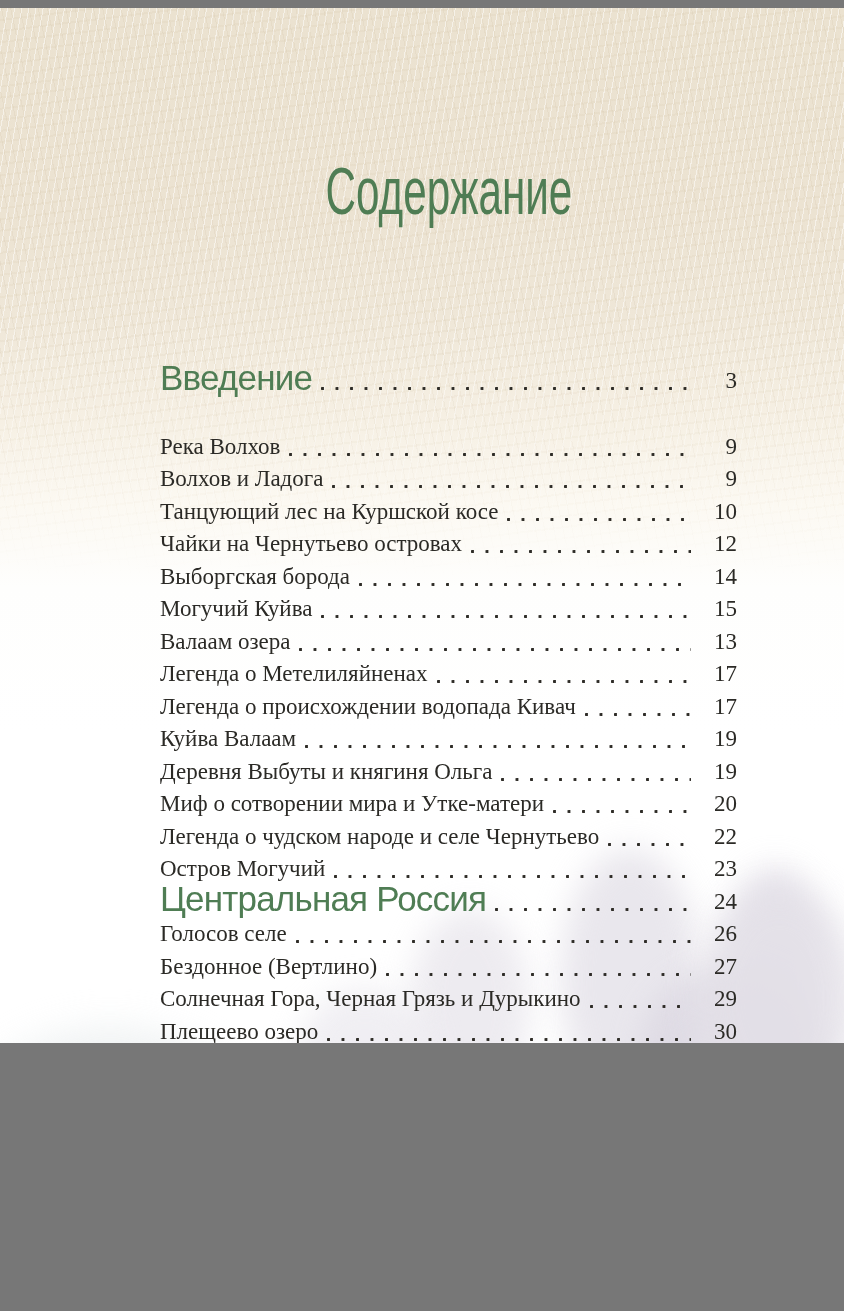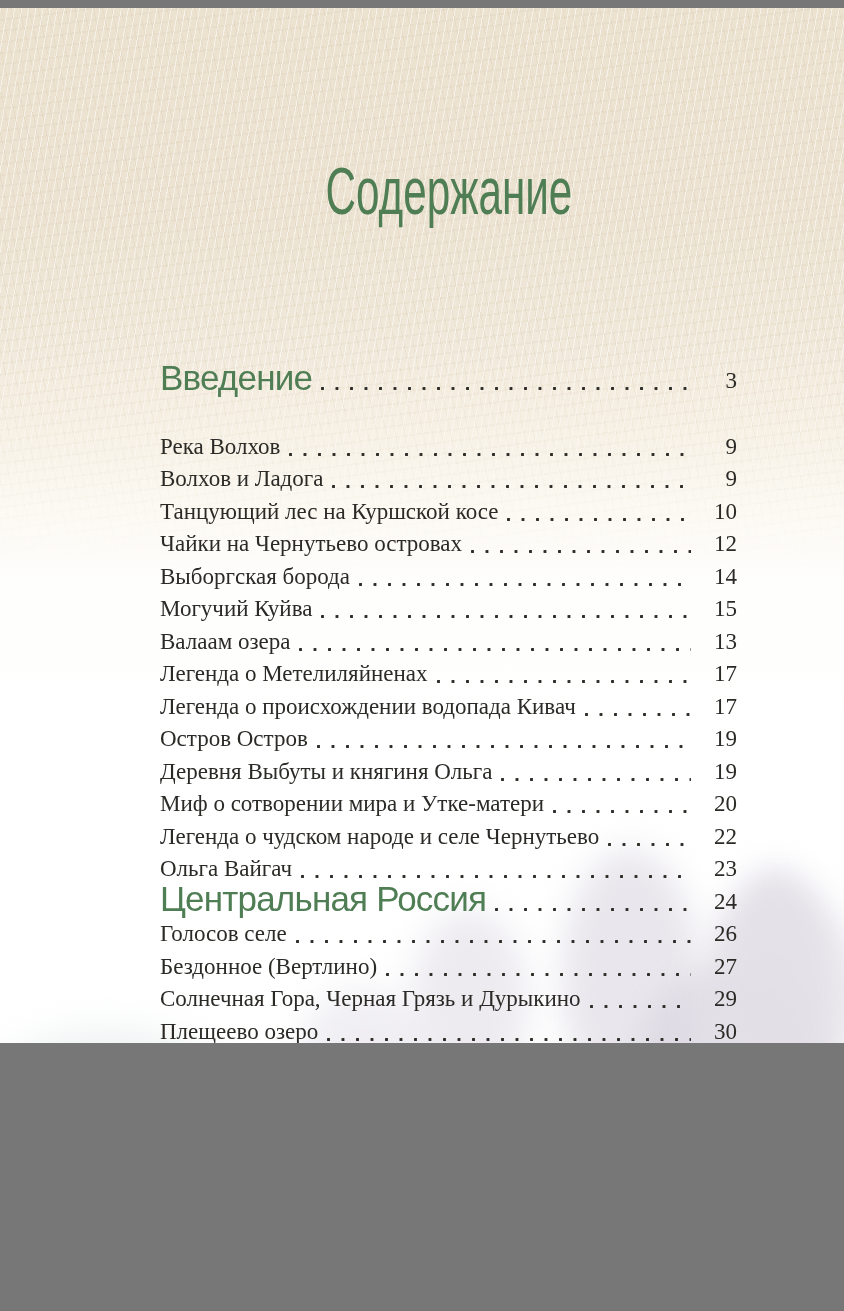--- a/index.html
+++ b/index.html
@@ -208,21 +208,21 @@
     <span class="num">17</span>
   </div>
 
   <div class="row entry">
     <span class="label">Легенда о происхождении водопада Кивач</span>
     <span class="leader"></span>
     <span class="num">17</span>
   </div>
 
   <div class="row entry">
-    <span class="label">Остров Остров</span>
+    <span class="label">Куйва Валаам</span>
     <span class="leader"></span>
     <span class="num">19</span>
   </div>
 
   <div class="row entry">
     <span class="label">Деревня Выбуты и княгиня Ольга</span>
     <span class="leader"></span>
     <span class="num">19</span>
   </div>
 
@@ -232,21 +232,21 @@
     <span class="num">20</span>
   </div>
 
   <div class="row entry">
     <span class="label">Легенда о чудском народе и селе Чернутьево</span>
     <span class="leader"></span>
     <span class="num">22</span>
   </div>
 
   <div class="row entry">
-    <span class="label">Ольга Вайгач</span>
+    <span class="label">Остров Могучий</span>
     <span class="leader"></span>
     <span class="num">23</span>
   </div>
 
   <div class="row section">
     <span class="label">Центральная Россия</span>
     <span class="leader"></span>
     <span class="num">24</span>
   </div>
 

